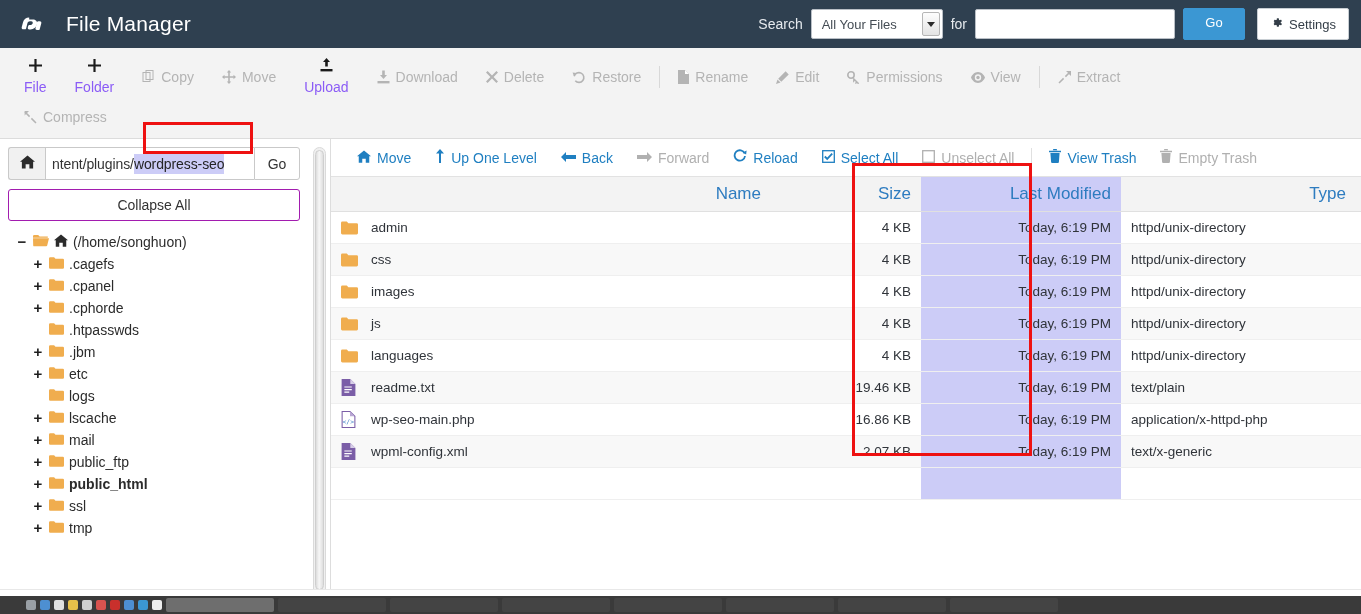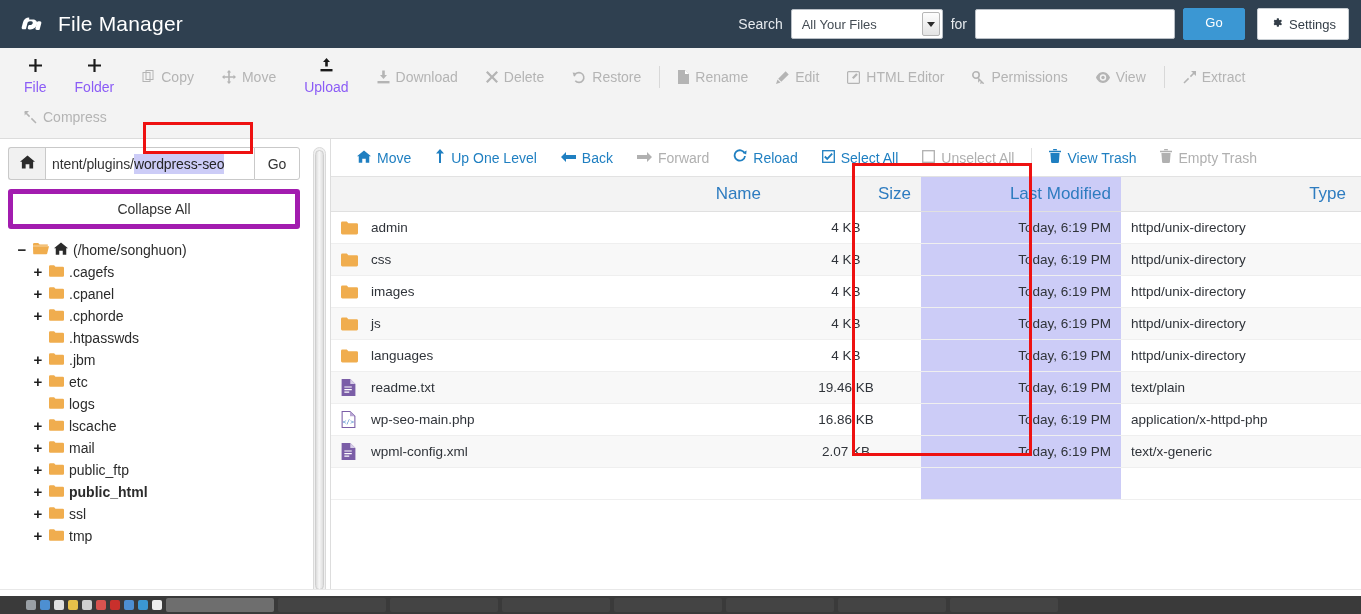--- a/index.html
+++ b/index.html
@@ -37,34 +37,35 @@
     position: relative;
     display: inline-block;
   }
   .cp-logo svg { display: block; }
   .app-title {
     color: #ffffff;
     font-size: 21px;
     font-weight: normal;
     letter-spacing: .2px;
     white-space: nowrap;
+    margin-left: 8px;
   }
   .topbar-spacer { flex: 1 1 auto; }
 
   .search-area {
     display: flex;
     align-items: center;
     gap: 8px;
   }
   .search-label {
     color: #e6eaee;
     font-size: 14px;
   }
   .search-select {
-    width: 152px;
+    width: 132px;
     height: 30px;
     background: #ffffff;
     border: 1px solid #b9bfc6;
     border-radius: 2px;
     display: flex;
     align-items: center;
     box-sizing: border-box;
     position: relative;
     padding-left: 10px;
     font-size: 13px;
@@ -230,21 +231,21 @@
     align-items: center;
     justify-content: center;
     font-size: 14px;
     color: #333;
     cursor: pointer;
   }
   .collapse-btn {
     margin: 9px 8px 0 8px;
     height: 30px;
     background: #ffffff;
-    border: 5px solid #a21caf;
+    border: 1px solid #a21caf;
     border-radius: 3px;
     display: flex;
     align-items: center;
     justify-content: center;
     font-size: 14px;
     color: #333;
     cursor: pointer;
   }
   .tree {
     margin-top: 10px;
@@ -360,21 +361,21 @@
     border-bottom: 1px solid #efefef;
     color: #30343a;
     vertical-align: middle;
     overflow: hidden;
     white-space: nowrap;
   }
   tr.row-odd td { background: #ffffff; }
   tr.row-even td { background: #f8f8f8; }
   th.col-hl, td.col-hl { background: #ccccf7 !important; }
   .c-name { width: 420px; }
-  .c-size { width: 130px; text-align: center; }
+  .c-size { width: 130px; text-align: right; }
   .c-mod  { width: 180px; text-align: right; }
   .c-type { width: 215px; }
   .c-perm { width: 120px; text-align: right; }
   th.c-size { text-align: right; }
   th.c-perm { text-align: right; }
 
   .name-cell {
     display: flex;
     align-items: center;
     gap: 12px;
@@ -546,29 +547,20 @@
         </span>
       <span>Rename</span>
     </div>
     <div class="tb-item disabled">
       <span class="tb-icon">
           <svg width="13" height="13" viewBox="0 0 13 13">
             <path fill="#b4b4b4" d="M9.6 0.3l3.1 3.1-7.4 7.4-3.1-3.1zM1.5 8.6l3 3L0 13z"></path>
           </svg>
         </span>
       <span>Edit</span>
-    </div>
-    <div class="tb-item disabled">
-      <span class="tb-icon">
-          <svg width="13" height="13" viewBox="0 0 13 13">
-            <rect x="0.6" y="0.6" width="11.8" height="11.8" rx="1" fill="none" stroke="#b4b4b4" stroke-width="1.2"></rect>
-            <path fill="#b4b4b4" d="M9.2 2.2l1.6 1.6-4.2 4.2-1.6-1.6z"></path>
-          </svg>
-        </span>
-      <span>HTML Editor</span>
     </div>
     <div class="tb-item disabled">
       <span class="tb-icon">
           <svg width="13" height="13" viewBox="0 0 13 13">
             <circle cx="4" cy="4" r="3.2" fill="none" stroke="#b4b4b4" stroke-width="1.6"></circle>
             <path fill="#b4b4b4" d="M6.2 6.2l6 6-1.1 1.1-1.2-1.2-1 1-1-1 1-1-1.1-1.1-1.8 1.8z"></path>
           </svg>
         </span>
       <span>Permissions</span>
     </div>

